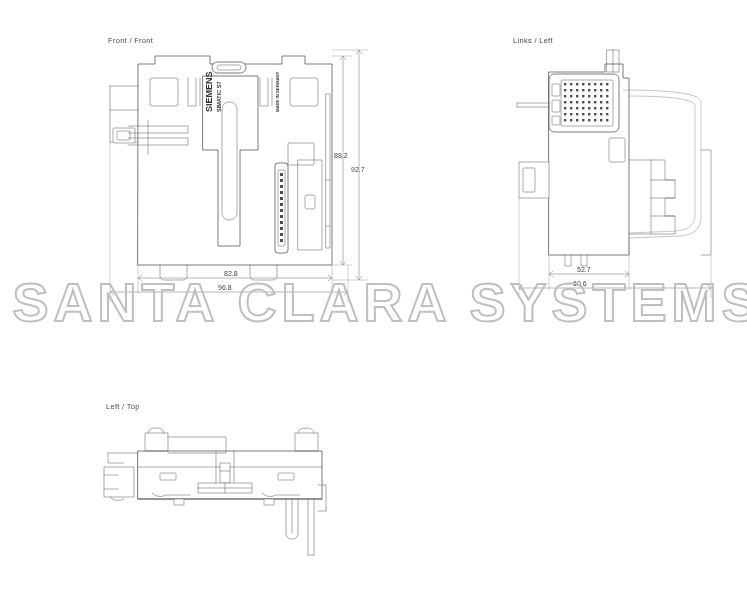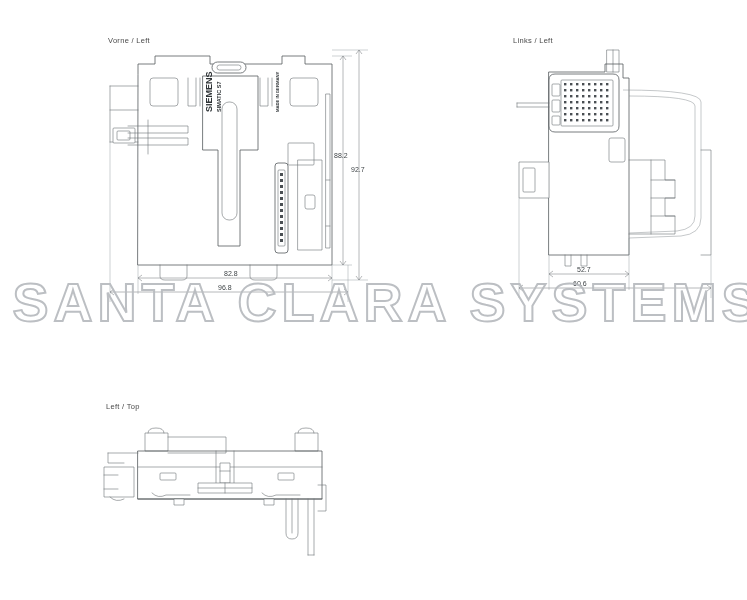--- a/index.html
+++ b/index.html
@@ -121,21 +121,21 @@
     -webkit-text-stroke: 2px #b9bcc0;
     white-space: nowrap;
     opacity: 0.95;
   }
 </style>
 </head>
 <body>
 
 <div id="drawing-root">
 
-  <div class="view-label" id="label-front">Vorne / Left</div>
+  <div class="view-label" id="label-front">Front / Front</div>
 
   <svg id="svg-front" class="view-svg" width="300" height="250" viewBox="0 0 300 250">
 
     <path class="ln" d="M38,24 L38,14 L55,14 L55,6 L110,6 L110,14 L182,14 L182,6 L205,6
                         L205,14 L232,14 L232,24 L232,215 L38,215 Z"></path>
 
     <rect class="fill-w" x="112" y="12" width="34" height="11" rx="5.5" ry="5.5"></rect>
     <rect class="fill-w-thin" x="117" y="15" width="24" height="5" rx="2.5" ry="2.5"></rect>
 
     <path class="ln-thin" d="M10,36 L38,36 M10,36 L10,92 M10,92 L38,92"></path>

